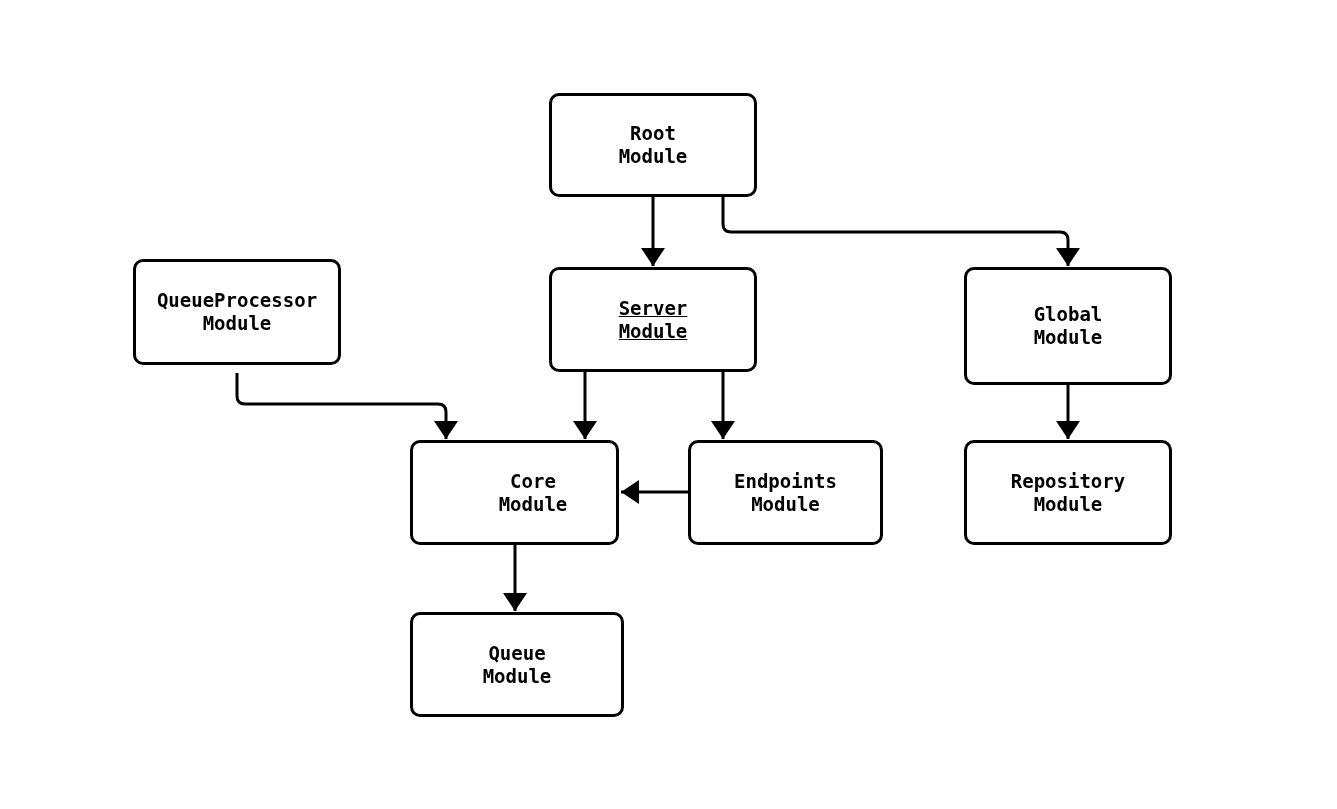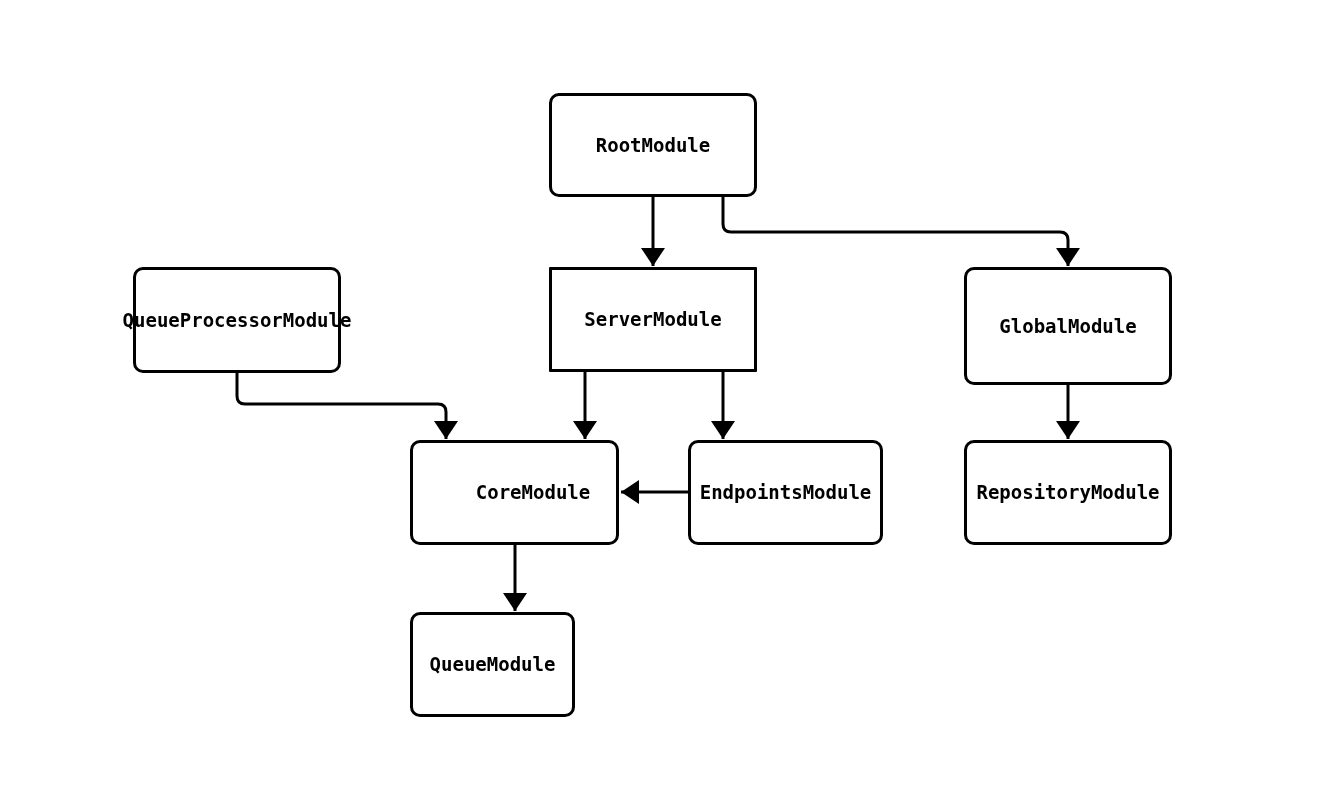--- a/index.html
+++ b/index.html
@@ -14,20 +14,21 @@
   }
   #edge-layer {
     position: absolute;
     left: 0;
     top: 0;
   }
   .node {
     position: absolute;
     box-sizing: border-box;
     display: flex;
+    flex-direction: column;
     align-items: center;
     justify-content: center;
     text-align: center;
     font-weight: bold;
     font-family: "DejaVu Sans Mono", monospace;
   }
   .node-label-line {
     white-space: pre;
   }
   .edge-path {
@@ -51,42 +52,42 @@
       <path d="M 723 372 L 723 439" class="edge-path" stroke="#000000" stroke-width="3" marker-end="url(#arrowhead)"></path>
       <path d="M 688 492 L 621 492" class="edge-path" stroke="#000000" stroke-width="3" marker-end="url(#arrowhead)"></path>
       <path d="M 1068 372 L 1068 439" class="edge-path" stroke="#000000" stroke-width="3" marker-end="url(#arrowhead)"></path>
       <path d="M 515 545 L 515 611" class="edge-path" stroke="#000000" stroke-width="3" marker-end="url(#arrowhead)"></path>
     </svg>
   <div id="node-layer">
       <div class="node" style="left: 549px; top: 93px; width: 208px; height: 104px; background: rgb(255, 255, 255); border: 3px solid rgb(0, 0, 0); border-radius: 10px; color: rgb(0, 0, 0); font-size: 19px; line-height: 23px;">
         <div class="node-label-line">Root</div>
         <div class="node-label-line">Module</div>
       </div>
-      <div class="node" style="left: 133px; top: 267px; width: 208px; height: 106px; background: rgb(255, 255, 255); border: 3px solid rgb(0, 0, 0); border-radius: 10px; color: rgb(0, 0, 0); font-size: 19px; line-height: 23px;">
+      <div class="node" style="left: 133px; top: 259px; width: 208px; height: 106px; background: rgb(255, 255, 255); border: 3px solid rgb(0, 0, 0); border-radius: 10px; color: rgb(0, 0, 0); font-size: 19px; line-height: 23px;">
         <div class="node-label-line">QueueProcessor</div>
         <div class="node-label-line">Module</div>
       </div>
-      <div class="node" style="left: 549px; top: 267px; width: 208px; height: 105px; background: rgb(255, 255, 255); border: 3px solid rgb(0, 0, 0); border-radius: 1px; color: rgb(0, 0, 0); font-size: 19px; line-height: 23px;">
+      <div class="node" style="left: 549px; top: 267px; width: 208px; height: 105px; background: rgb(255, 255, 255); border: 3px solid rgb(0, 0, 0); border-radius: 10px; color: rgb(0, 0, 0); font-size: 19px; line-height: 23px; text-decoration: underline;">
         <div class="node-label-line">Server</div>
         <div class="node-label-line">Module</div>
       </div>
       <div class="node" style="left: 964px; top: 267px; width: 208px; height: 118px; background: rgb(255, 255, 255); border: 3px solid rgb(0, 0, 0); border-radius: 10px; color: rgb(0, 0, 0); font-size: 19px; line-height: 23px;">
         <div class="node-label-line">Global</div>
         <div class="node-label-line">Module</div>
       </div>
       <div class="node" style="left: 410px; top: 440px; width: 209px; height: 105px; background: rgb(255, 255, 255); border: 3px solid rgb(0, 0, 0); border-radius: 10px; color: rgb(0, 0, 0); font-size: 19px; line-height: 23px; padding-left: 37px;">
         <div class="node-label-line">Core</div>
         <div class="node-label-line">Module</div>
       </div>
       <div class="node" style="left: 688px; top: 440px; width: 195px; height: 105px; background: rgb(255, 255, 255); border: 3px solid rgb(0, 0, 0); border-radius: 10px; color: rgb(0, 0, 0); font-size: 19px; line-height: 23px;">
         <div class="node-label-line">Endpoints</div>
         <div class="node-label-line">Module</div>
       </div>
       <div class="node" style="left: 964px; top: 440px; width: 208px; height: 105px; background: rgb(255, 255, 255); border: 3px solid rgb(0, 0, 0); border-radius: 10px; color: rgb(0, 0, 0); font-size: 19px; line-height: 23px;">
         <div class="node-label-line">Repository</div>
         <div class="node-label-line">Module</div>
       </div>
-      <div class="node" style="left: 410px; top: 612px; width: 165px; height: 105px; background: rgb(255, 255, 255); border: 3px solid rgb(0, 0, 0); border-radius: 10px; color: rgb(0, 0, 0); font-size: 19px; line-height: 23px;">
+      <div class="node" style="left: 410px; top: 612px; width: 214px; height: 105px; background: rgb(255, 255, 255); border: 3px solid rgb(0, 0, 0); border-radius: 10px; color: rgb(0, 0, 0); font-size: 19px; line-height: 23px;">
         <div class="node-label-line">Queue</div>
         <div class="node-label-line">Module</div>
       </div>
     </div>
 </div>
 
 </body></html>

